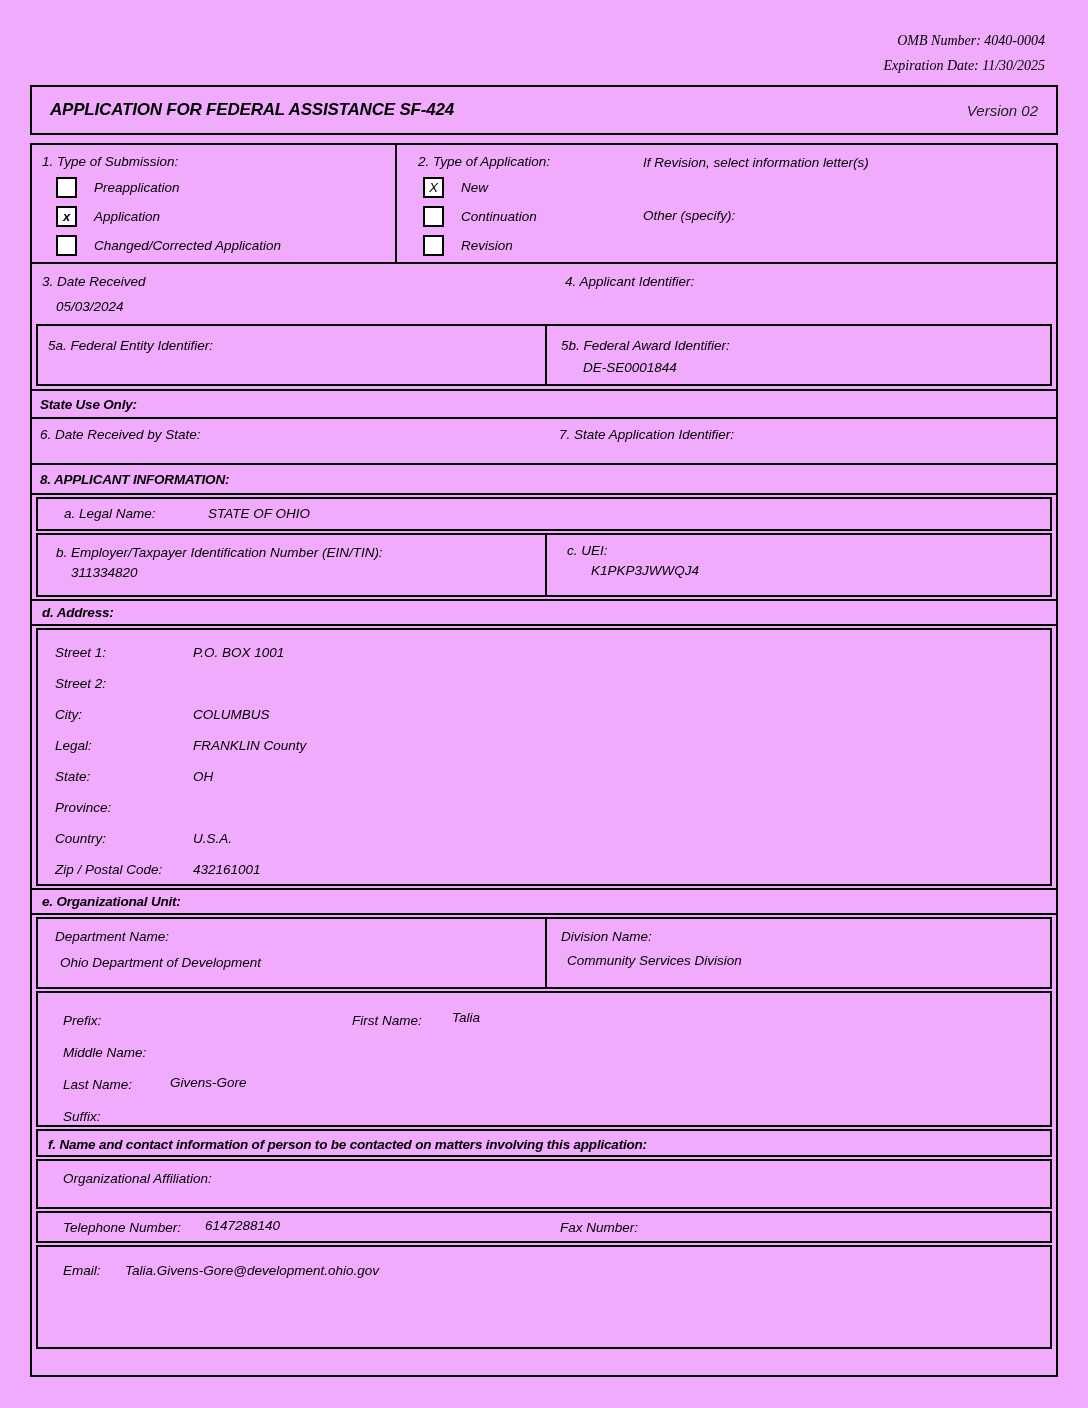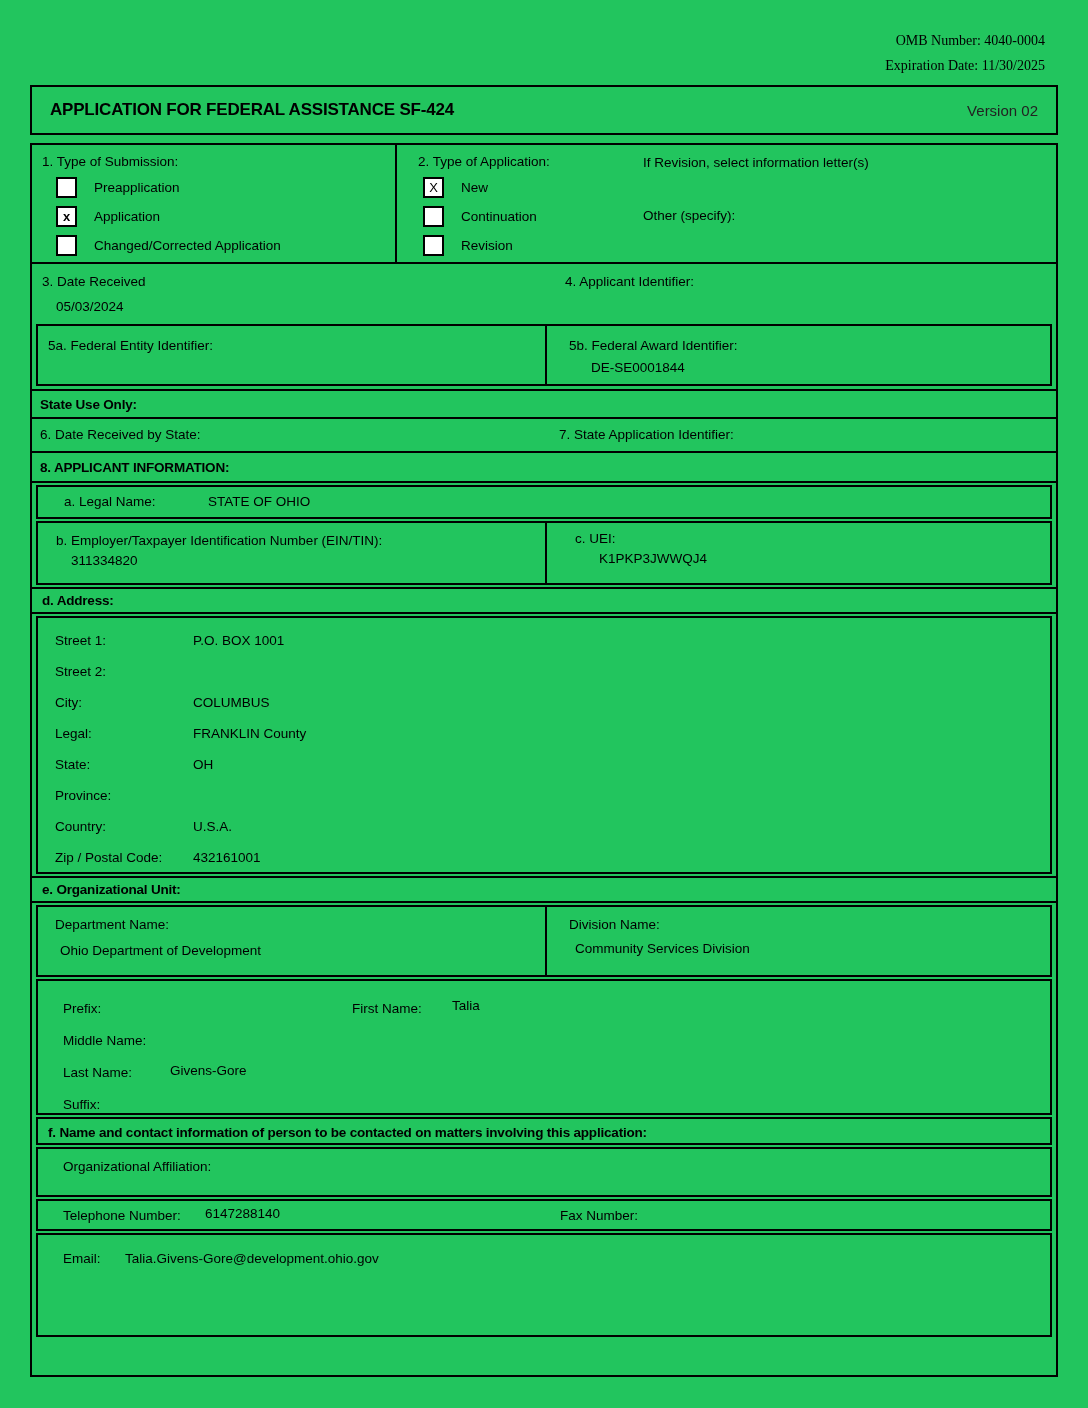--- a/index.html
+++ b/index.html
@@ -1,24 +1,25 @@
 <!DOCTYPE html>
 <html><head>
 <meta charset="utf-8">
 <style>
   * { box-sizing: border-box; margin: 0; padding: 0; }
   html,body { background:#fff; }
   .page {
     position: relative;
     width: 1088px; height: 1408px;
-    background: #22c55e;
+    background: #f0abfc;
     color: #000;
     font-family: "Liberation Sans", sans-serif;
     font-size: 13.5px;
     overflow: hidden;
+    font-style: italic;
   }
   .omb-block {
     position: absolute; top: 28px; right: 43px;
     text-align: right;
     font-family: "Liberation Serif", serif;
     font-size: 14px; line-height: 25px; color:#000;
   }
   .title-box {
     position: absolute; left: 30px; top: 85px;
     width: 1028px; height: 50px;
@@ -46,26 +47,26 @@
   }
   .cbx.b { font-weight: bold; }
   .opts1 { padding-left: 14px; }
   .opts2 { padding-left: 5px; }
   .optrow .olbl { margin-left: 17px; }
   .hintIf { position: absolute; left: 246px; top: 10px; }
   .hintOther { position: absolute; left: 246px; top: 63px; }
   .sec34 { height: 60px; }
   .abs { position: absolute; white-space: nowrap; }
   
-  .ibox { position: relative; margin: 2px 4px 0 4px; border: 2px solid #000; gap: 8px; }
+  .ibox { position: relative; margin: 2px 4px 0 4px; border: 2px solid #000; }
   .box5ab { margin-top: 0; height: 62px; display: flex; }
   .box5ab .L { width: 509px; border-right: 2px solid #000; position: relative; }
   .box5ab .R { flex: 1; position: relative; }
   .stateuse { margin-top: 3px; height: 30px; border-top: 2px solid #000; border-bottom: 2px solid #000; padding: 6px 0 0 8px; font-weight: bold; letter-spacing:-0.2px; }
-  .sec67 { height: 34px; border-bottom: 2px solid #000; }
+  .sec67 { height: 46px; border-bottom: 2px solid #000; }
   .sec8 { height: 30px; border-bottom: 2px solid #000; padding: 7px 0 0 8px; font-weight: bold; letter-spacing:-0.2px; }
   .boxA { height: 34px; }
   .boxBC { height: 64px; display: flex; }
   .boxBC .L { width: 509px; border-right: 2px solid #000; position: relative; }
   .boxBC .R { flex: 1; position: relative; }
   .hrow { margin-top: 2px; height: 27px; border-top: 2px solid #000; border-bottom: 2px solid #000; padding: 4px 0 0 10px; font-weight: bold; letter-spacing:-0.2px; }
   .boxAddr { height: 258px; padding-top: 7px; }
   .addr-line { display: flex; height: 31px; align-items: center; padding-left: 17px; }
   .addr-line .al { width: 138px; }
   .boxE { height: 72px; display: flex; }

